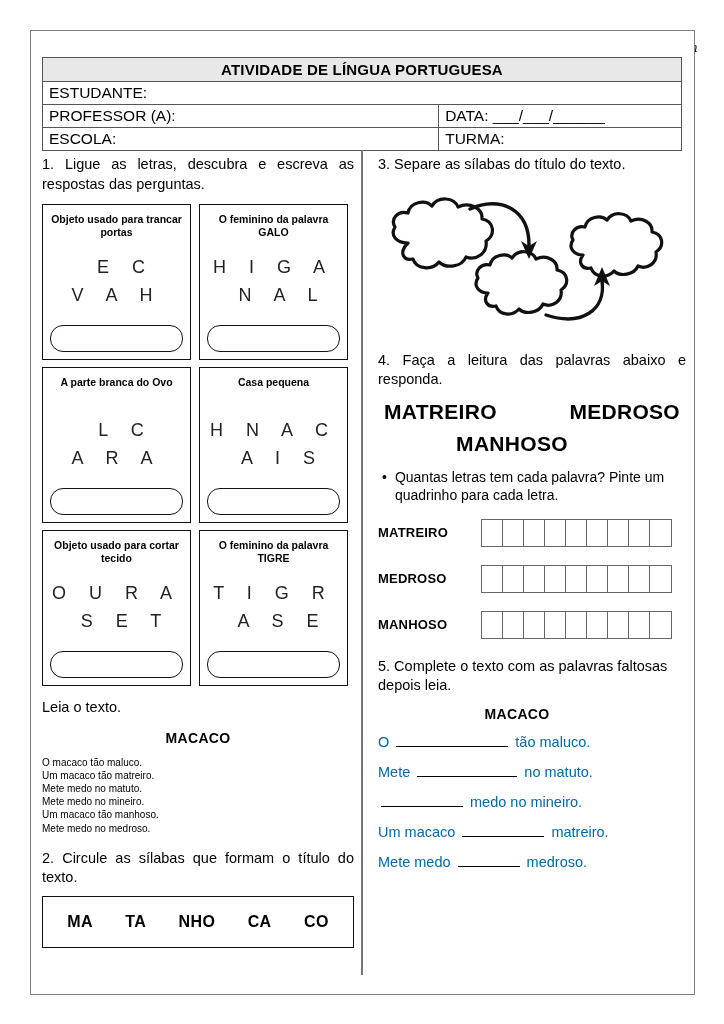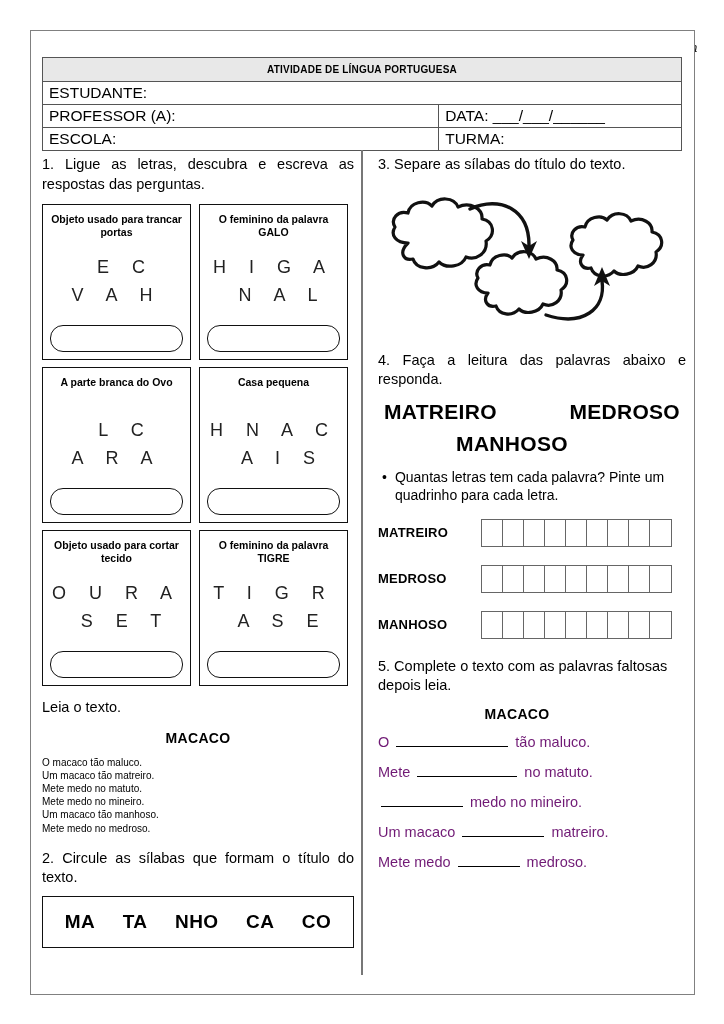--- a/index.html
+++ b/index.html
@@ -43,21 +43,21 @@
     padding: 2px 6px;
     font-size: 15.5px;
     color: #000;
     height: 23px;
     vertical-align: middle;
   }
   .hdr .title-cell {
     background: #e8e8e8;
     text-align: center;
     font-weight: bold;
-    font-size: 10px;
+    font-size: 15px;
     letter-spacing: 0.2px;
     height: 24px;
   }
   .date-underline { letter-spacing: 0px; }
   
   .col-divider {
     position: absolute;
     left: 361px; top: 150px;
     width: 1.5px; height: 825px;
     background: #777;
@@ -147,21 +147,21 @@
   .syll-box {
     margin-top: 8px;
     border: 1.5px solid #111;
     height: 52px;
     display: flex;
     align-items: center;
     justify-content: space-around;
     padding: 0 8px;
   }
   .syll {
-    font-size: 19px;
+    font-size: 16px;
     font-weight: bold;
     letter-spacing: 0.4px;
   }
   
   .clouds {
     margin: 8px 0 18px 0;
     width: 300px; height: 148px;
     position: relative;
   }
   .clouds svg { display: block; }
@@ -216,21 +216,21 @@
   .fill-title {
     font-size: 14px;
     font-weight: bold;
     text-align: center;
     margin: 10px 0 12px 0;
     padding-right: 30px;
     letter-spacing: 0.3px;
   }
   .fill-line {
     font-size: 14.5px;
-    color: #701a75;
+    color: #0369a1;
     margin-bottom: 14px;
   }
   .blank {
     display: inline-block;
     border-bottom: 1.3px solid #000;
     vertical-align: baseline;
     margin: 0 3px;
   }
   .b-sm { width: 62px; }
   .b-md { width: 82px; }

